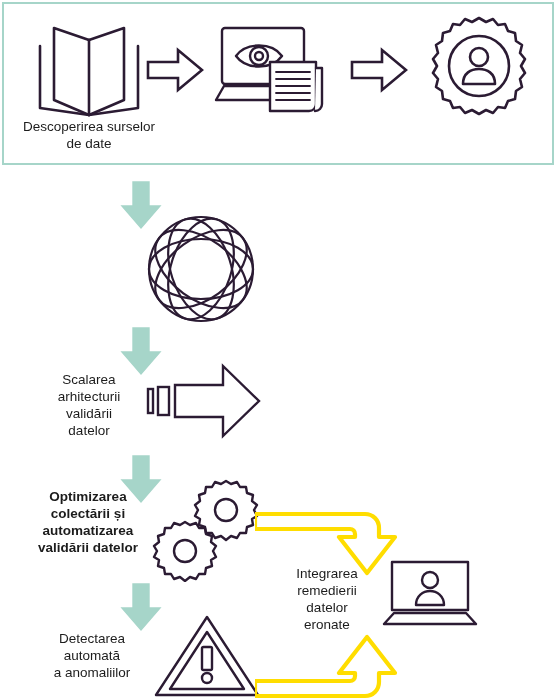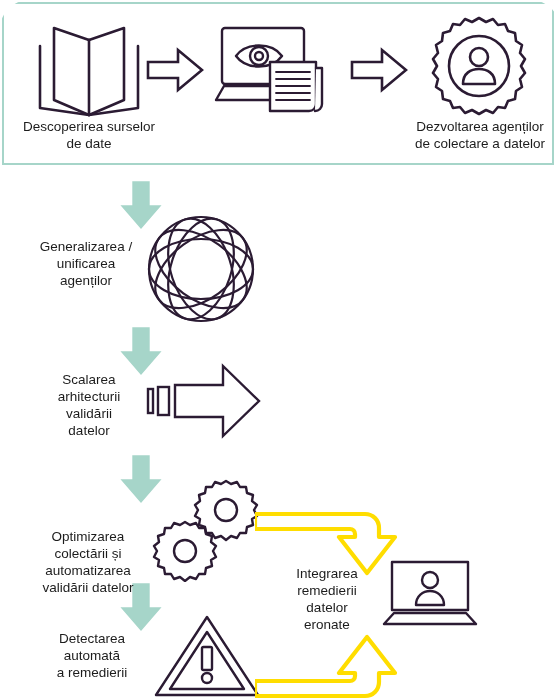--- a/index.html
+++ b/index.html
@@ -9,21 +9,20 @@
   }
   body {
     font-family: "Liberation Sans", sans-serif;
   }
   #canvas {
     position: relative;
     width: 560px;
     height: 700px;
     background: #ffffff;
     overflow: hidden;
-    border-radius: 29px;
   }
   .top-box {
     position: absolute;
     left: 2px;
     top: 2px;
     width: 552px;
     height: 163px;
     border: 2px solid #a6d5c9;
     box-sizing: border-box;
     background: #ffffff;
@@ -118,22 +117,20 @@
                  L29 94 L26 87 L19 85 L18 77 L12 73 L14 65 L9 59 L13 52
                  L9 45 L14 39 L12 31 L18 27 L19 19 L26 17 L29 10 L36 11
                  L41 5 L48 8 Z"></path>
         <circle cx="55" cy="52" r="30"></circle>
 
         <circle cx="55" cy="43" r="9"></circle>
         <path d="M39 70 C39 59, 47 55, 55 55 C63 55, 71 59, 71 70 Z"></path>
       </g>
     </svg>
   </div>
-  <div class="label" style="left:400px; top:118px; width:160px;">Dezvoltarea agenților
-de colectare a datelor</div>
 
   <div class="stage" style="left:120px; top:180px; width:42px; height:50px;">
     <svg class="icon-svg" width="42" height="50" viewBox="0 0 42 50">
       <path d="M13 2 L29 2 L29 26 L40 26 L21 48 L2 26 L13 26 Z" fill="#a6d5c9" stroke="#a6d5c9" stroke-width="1.4"></path>
     </svg>
   </div>
 
   <div class="stage" style="left:120px; top:326px; width:42px; height:50px;">
     <svg class="icon-svg" width="42" height="50" viewBox="0 0 42 50">
       <path d="M13 2 L29 2 L29 26 L40 26 L21 48 L2 26 L13 26 Z" fill="#a6d5c9" stroke="#a6d5c9" stroke-width="1.4"></path>
@@ -157,23 +154,20 @@
       <g fill="none" stroke="#2b1b33" stroke-width="2.2">
         <circle cx="56" cy="56" r="52"></circle>
         <ellipse cx="56" cy="56" rx="52" ry="30"></ellipse>
         <ellipse cx="56" cy="56" rx="52" ry="30" transform="rotate(36 56 56)"></ellipse>
         <ellipse cx="56" cy="56" rx="52" ry="30" transform="rotate(72 56 56)"></ellipse>
         <ellipse cx="56" cy="56" rx="52" ry="30" transform="rotate(108 56 56)"></ellipse>
         <ellipse cx="56" cy="56" rx="52" ry="30" transform="rotate(144 56 56)"></ellipse>
       </g>
     </svg>
   </div>
-  <div class="label" style="left:22px; top:238px; width:128px;">Generalizarea /
-unificarea
-agenților</div>
 
   <div class="stage" style="left:145px; top:363px; width:118px; height:76px;">
     <svg class="icon-svg" width="118" height="76" viewBox="0 0 118 76">
       <g fill="none" stroke="#2b1b33" stroke-width="2.4" stroke-linejoin="miter">
         <rect x="3" y="26" width="5" height="24"></rect>
         <rect x="13" y="24" width="11" height="28"></rect>
         <path d="M30 22 L78 22 L78 3 L114 38 L78 73 L78 54 L30 54 Z"></path>
       </g>
     </svg>
   </div>
@@ -197,38 +191,38 @@
         <path d="M37 44
                  L42 47 L48 45 L51 50 L57 50 L58 56 L64 58 L63 64 L68 68 L65 73
                  L68 79 L63 82 L64 88 L58 90 L57 96 L51 96 L48 101 L42 99
                  L37 103 L32 99 L26 101 L23 96 L17 96 L16 90 L10 88 L11 82
                  L6 79 L9 73 L6 68 L11 64 L10 58 L16 56 L17 50 L23 50
                  L26 45 L32 47 Z"></path>
         <circle cx="37" cy="73" r="11"></circle>
       </g>
     </svg>
   </div>
-  <div class="label" style="left:24px; top:528px; width:128px;">Optimizarea
+  <div class="label" style="left:24px; top:488px; width:128px;font-weight:bold;">Optimizarea
 colectării și
 automatizarea
 validării datelor</div>
 
   <div class="stage" style="left:152px; top:613px; width:110px; height:86px;">
     <svg class="icon-svg" width="110" height="86" viewBox="0 0 110 86">
       <g fill="none" stroke="#2b1b33" stroke-width="2.4" stroke-linejoin="round" stroke-linecap="round">
         <path d="M55 4 L106 82 L4 82 Z"></path>
         <path d="M55 19 L92 76 L18 76 Z"></path>
         <rect x="50" y="34" width="10" height="23" rx="1.5"></rect>
         <circle cx="55" cy="65" r="5"></circle>
       </g>
     </svg>
   </div>
   <div class="label" style="left:34px; top:630px; width:116px;">Detectarea
 automată
-a remedierii</div>
+a anomaliilor</div>
 
   <svg class="conn" style="left:255px; top:505px;" width="180" height="80" viewBox="0 0 180 80">
     <path d="M0 9
              L110 9
              C118 9 124 15 124 23
              L124 32
              L140 32
              L112 68
              L84 32
              L100 32

